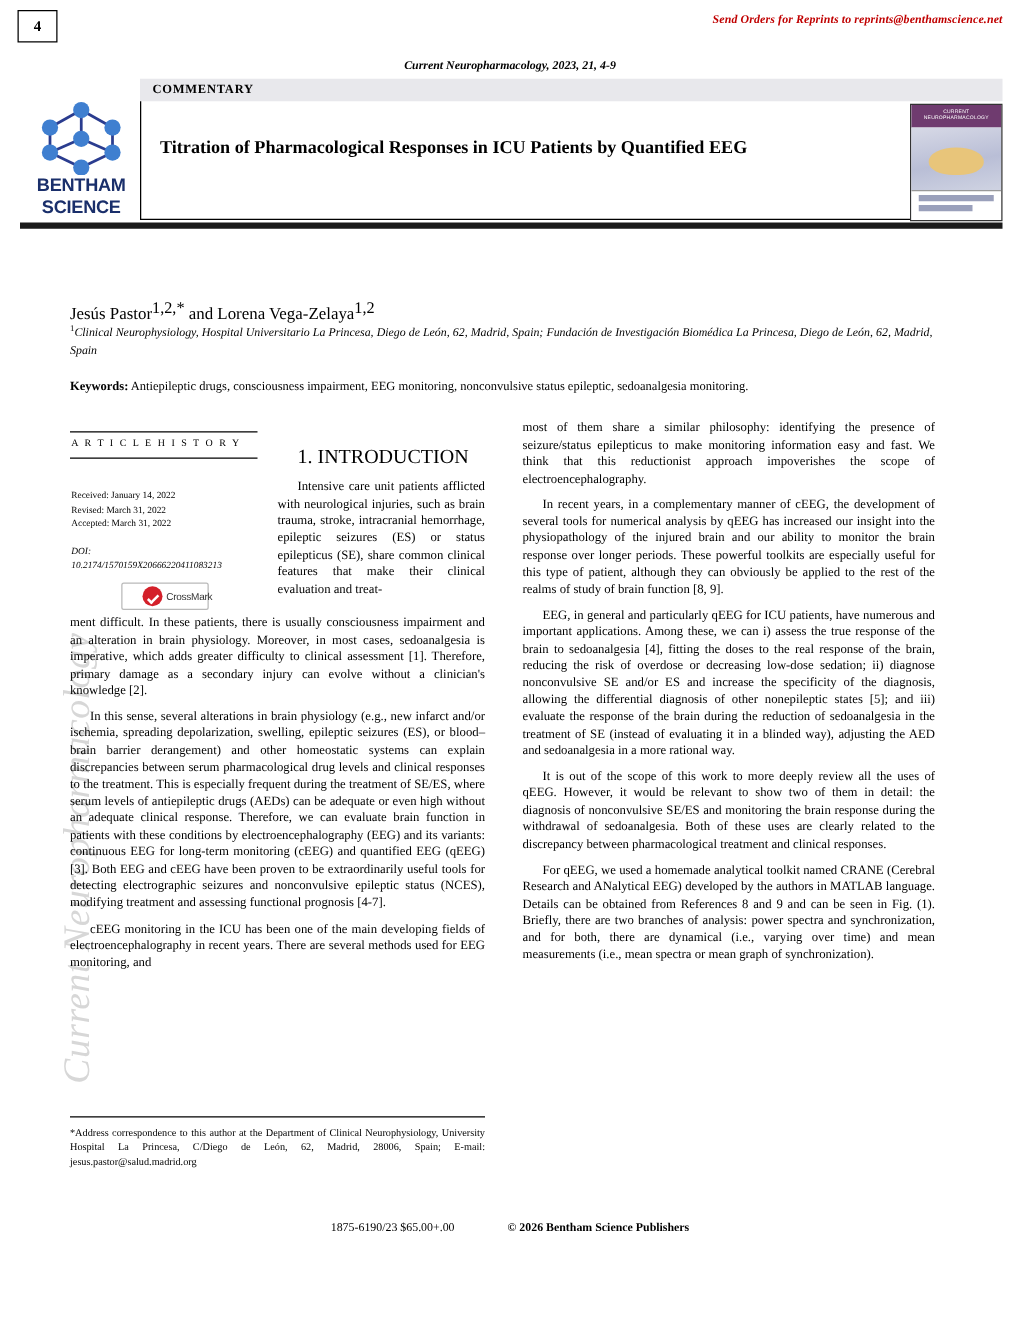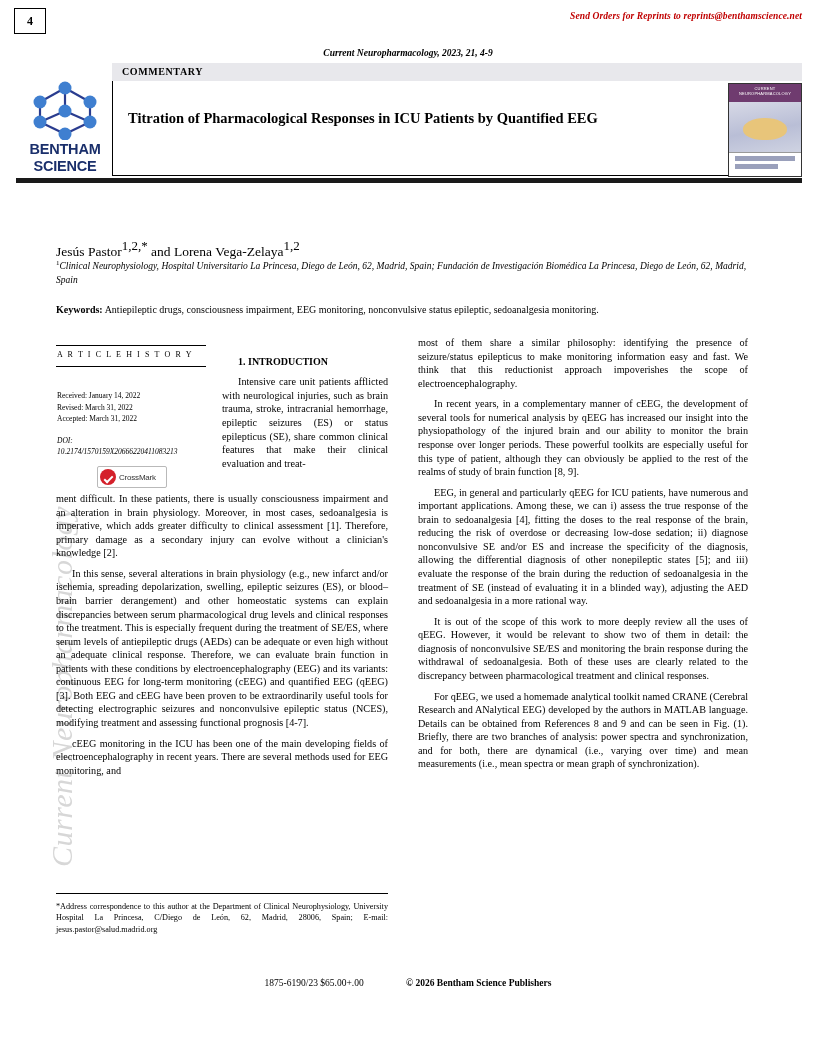--- a/index.html
+++ b/index.html
@@ -205,21 +205,21 @@
     line-height: 1.5;
   }
   .crossmark {
     position: absolute;
     left: 97px; top: 466px;
     width: 70px; height: 22px;
     border: 1px solid #b9b9b9;
     border-radius: 2px;
     background: #fff;
     display: flex; align-items: center;
-    padding-left: 2px;
+    padding-left: 16px;
     box-sizing: border-box;
   }
   .cm-mark {
     width: 16px; height: 16px; border-radius: 50%;
     background: #d4202a;
     position: relative;
     flex: none;
   }
   .cm-mark:after {
     content: "";
@@ -241,22 +241,22 @@
   
   .col {
     position: absolute;
     font-size: 10.2px;
     line-height: 1.33;
     text-align: justify;
   }
   .col p { margin: 0 0 7px 0; text-indent: 16px; }
   .col p.noindent { text-indent: 0; }
   .sec-head {
-    font-weight: bold;
-    font-size: 10px;
+    font-weight: normal;
+    font-size: 16px;
     margin: 0 0 8px 0;
     text-indent: 0;
   }
   .col-left {
     left: 222px; top: 355px;
     width: 166px;
   }
   .col-left-wide {
     left: 56px; top: 492px;
     width: 332px;

